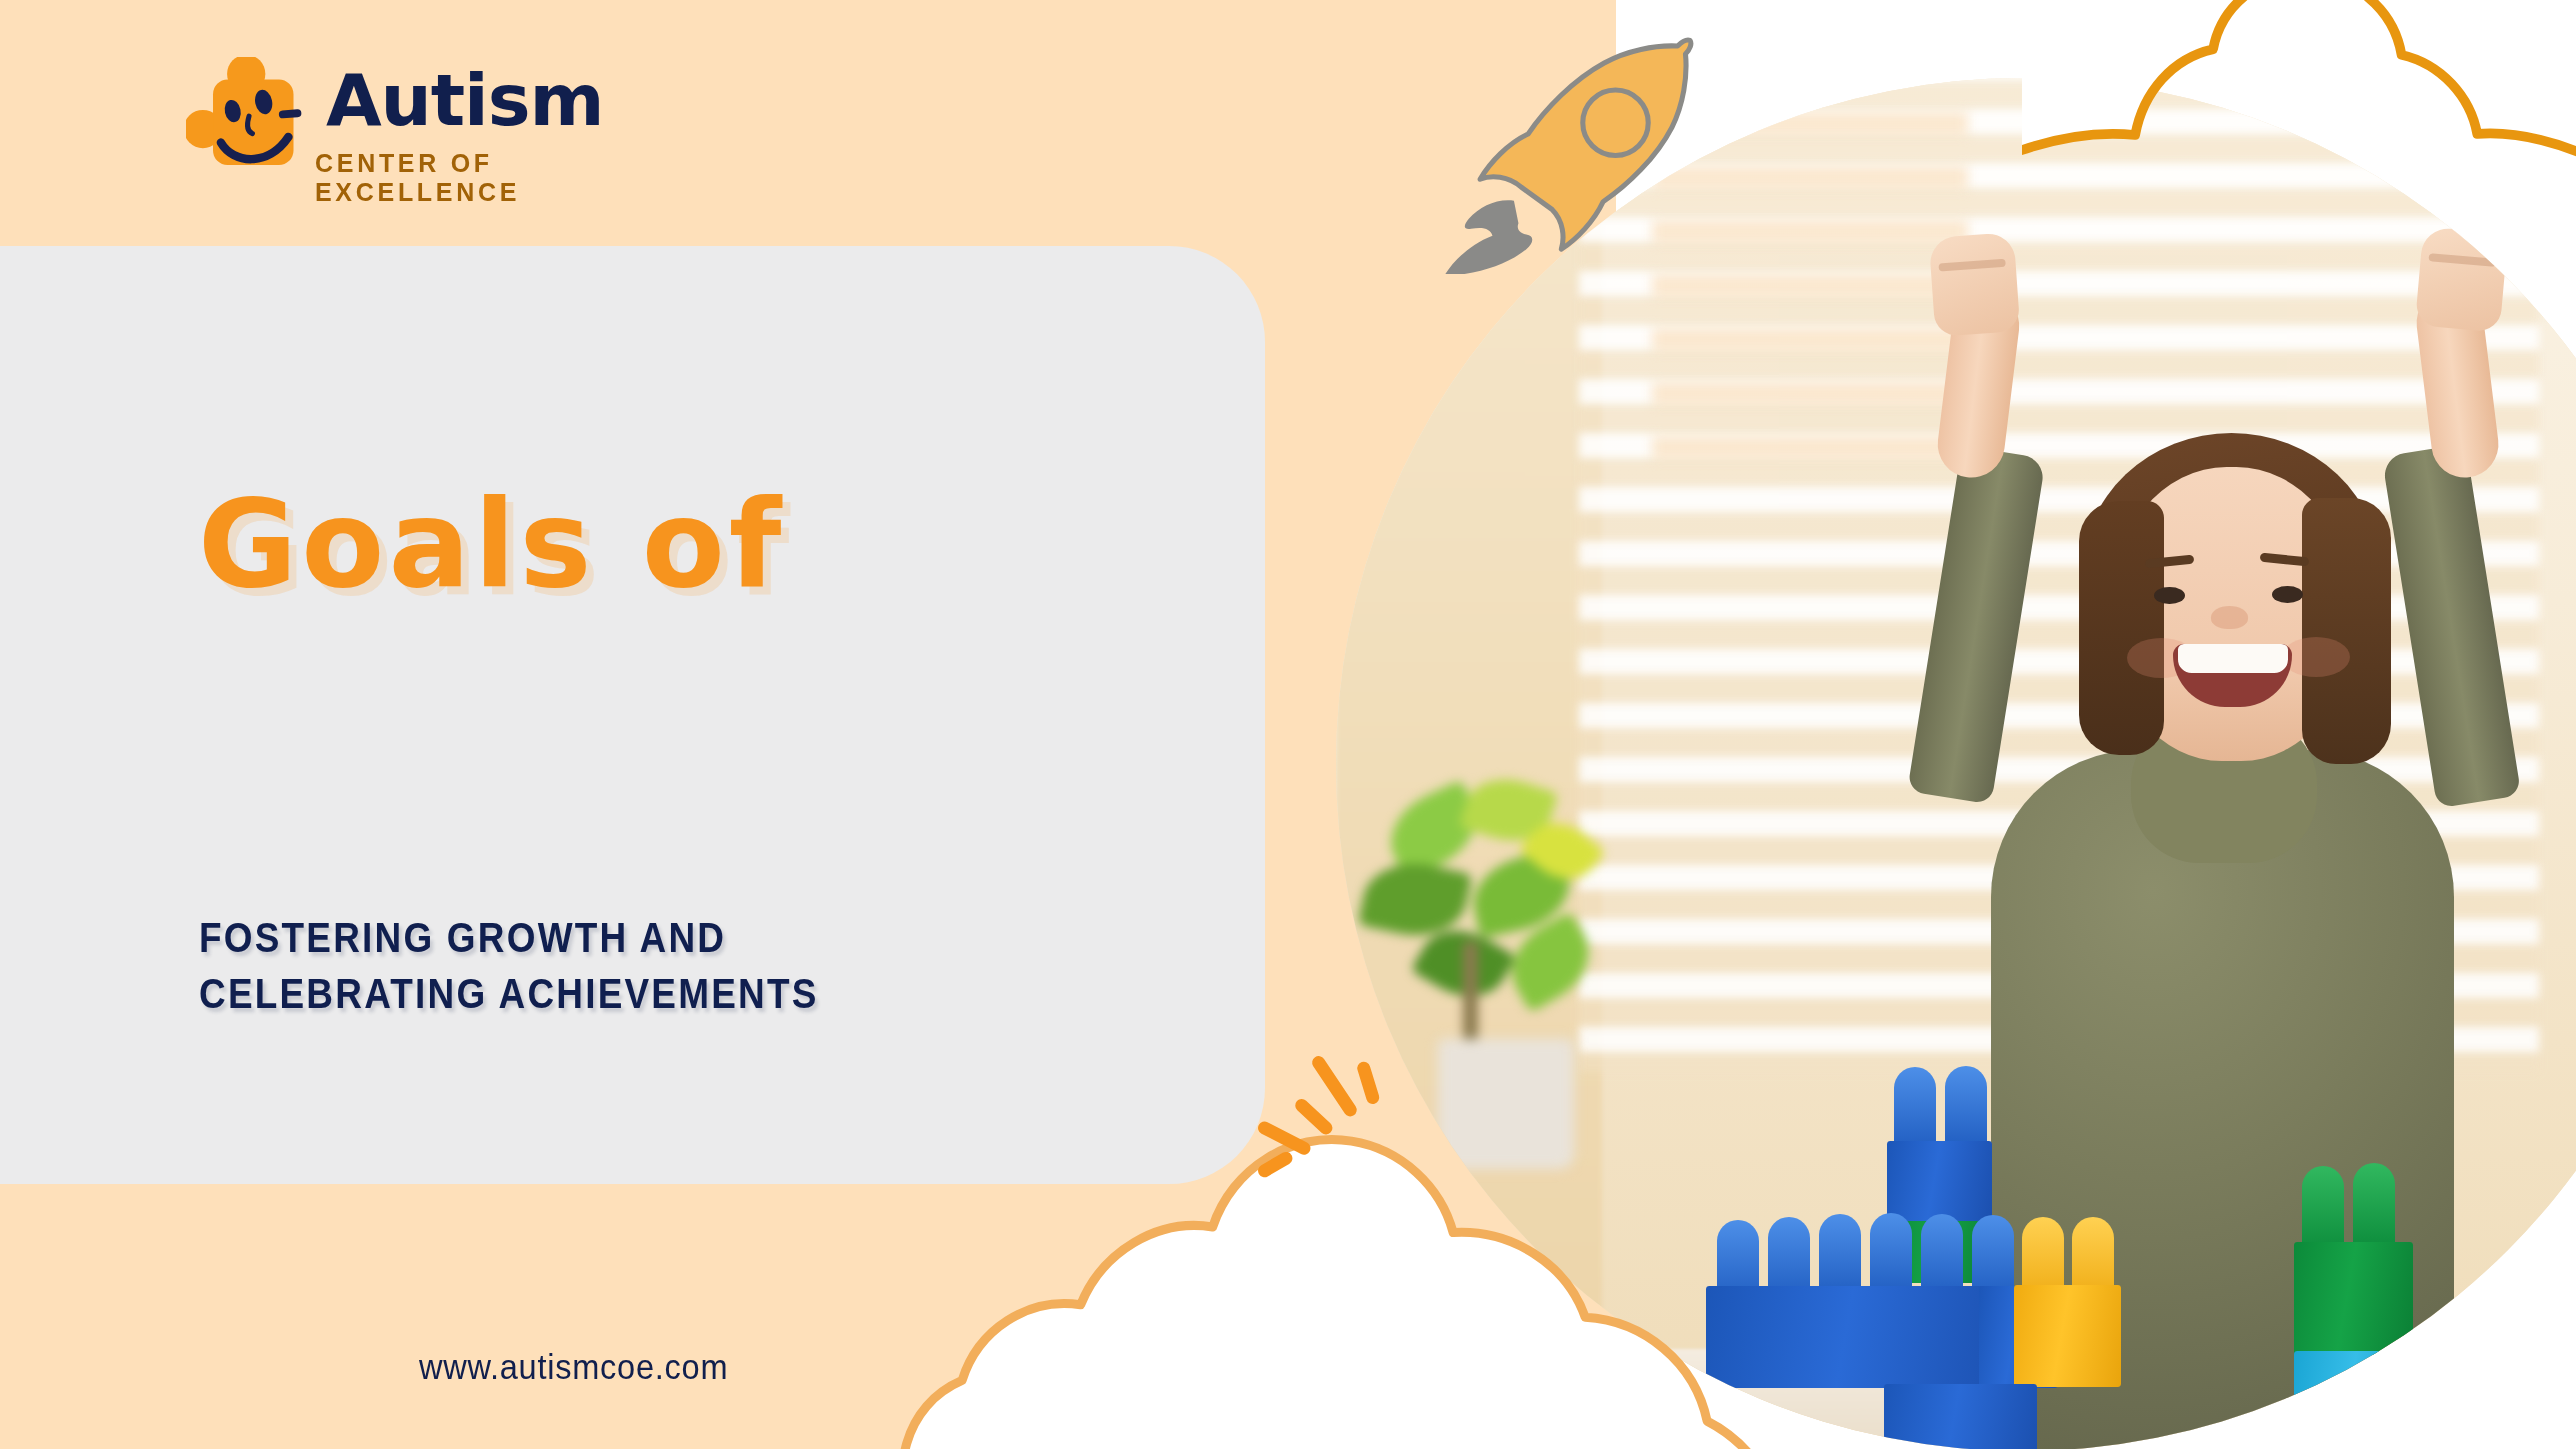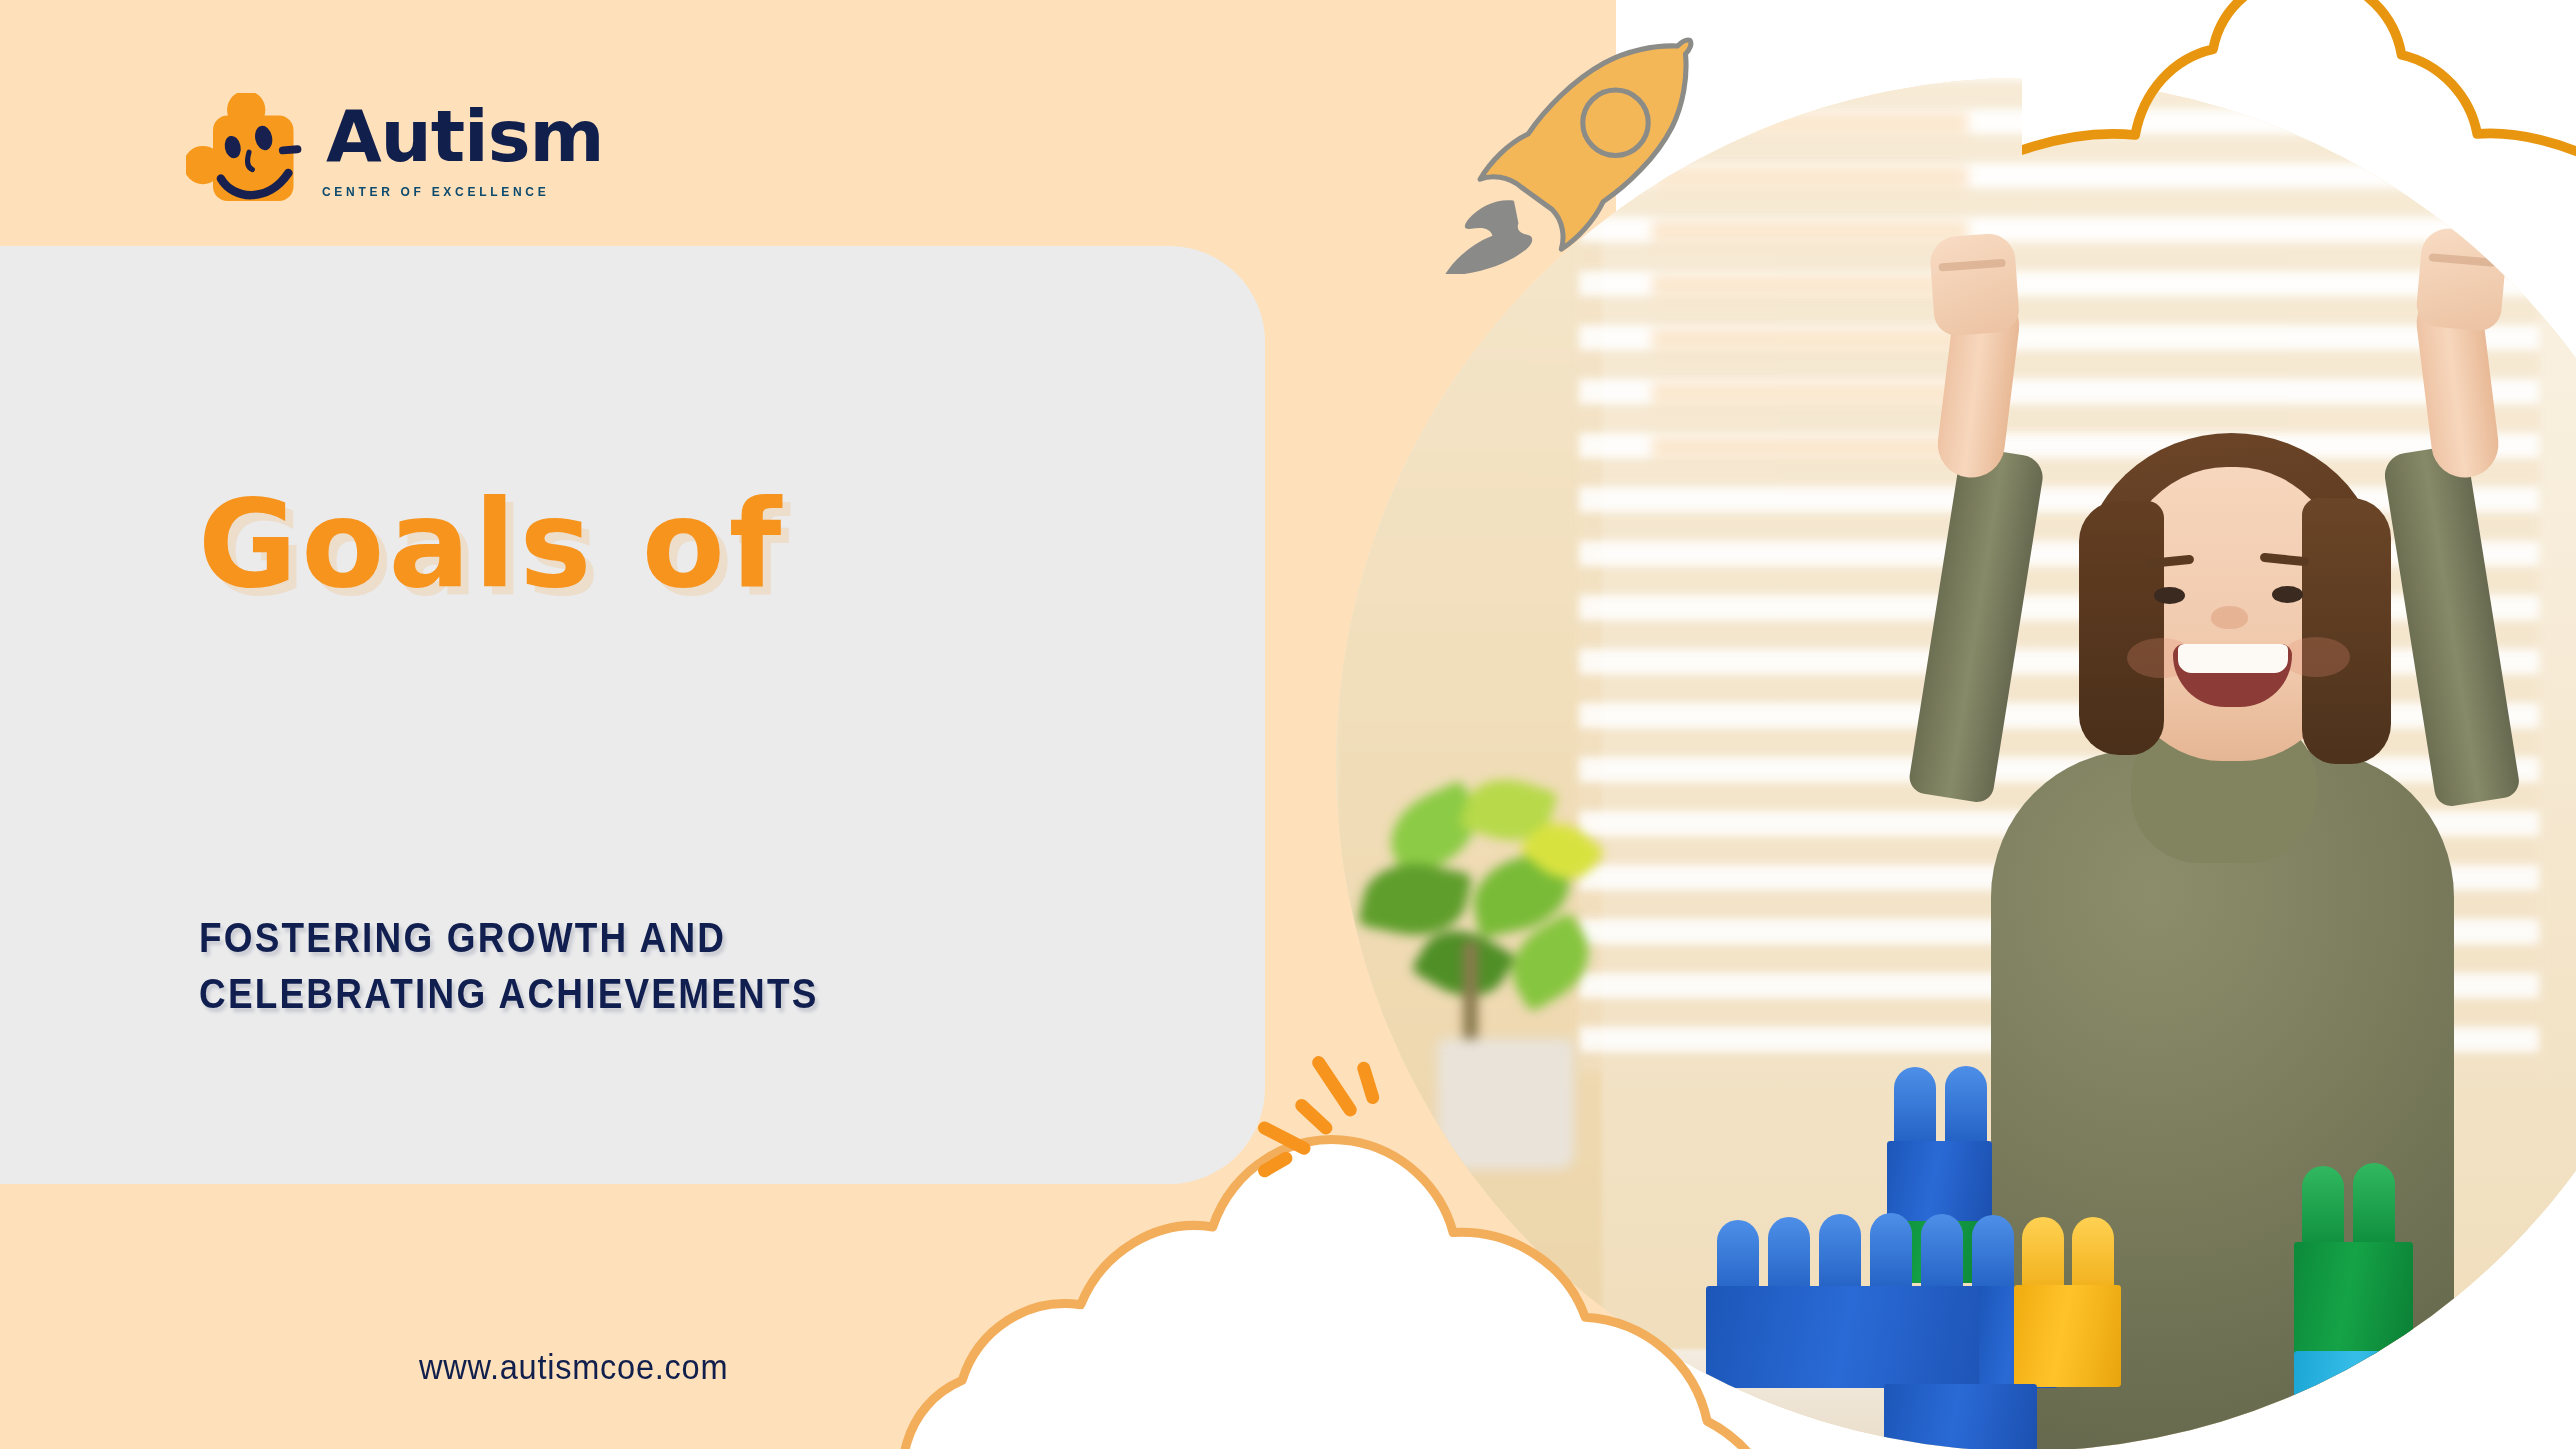--- a/index.html
+++ b/index.html
@@ -219,39 +219,39 @@
   .rocket{position:absolute; left:1429px; top:37px; width:294px; height:237px;}
 
   
   .cloud-tr{position:absolute; right:-11.3px; top:-102px; width:565px; height:316px;}
   .cloud-bot{position:absolute; left:893px; bottom:-85px; width:960px; height:508px;}
   .sparkles{position:absolute; left:1251px; top:1042px; width:186px; height:164px;}
 
   
   .logo{
     position:absolute; left:186px; top:54px;
-    width:373px; height:136px;margin-top:36px;
+    width:373px; height:136px;
   }
   .logo-mark{position:absolute; left:0; top:2.8px; width:121px; height:121px;}
   .logo-word{
     position:absolute; left:140px; top:10.2px;
     font-family:"DejaVu Sans", sans-serif;
     font-weight:700;
     font-size:72px;
     line-height:1;
     color:#111f4d;
     letter-spacing:-1.1px;
   }
   .logo-sub{
-    position:absolute; left:136px; top:95px;
+    position:absolute; left:129px; top:95px;
     font-family:"Liberation Sans", sans-serif;
     font-weight:700;
-    font-size:12px;
+    font-size:25px;
     letter-spacing:3.7px;
-    color:#0c4a6e;
+    color:#a16207;
   }
 
   .title{
     position:absolute;
     left:198px; top:429px;
     width:1073px;
     margin-top:48px;
   }
   .title-line{
     font-family:"DejaVu Sans", sans-serif;

